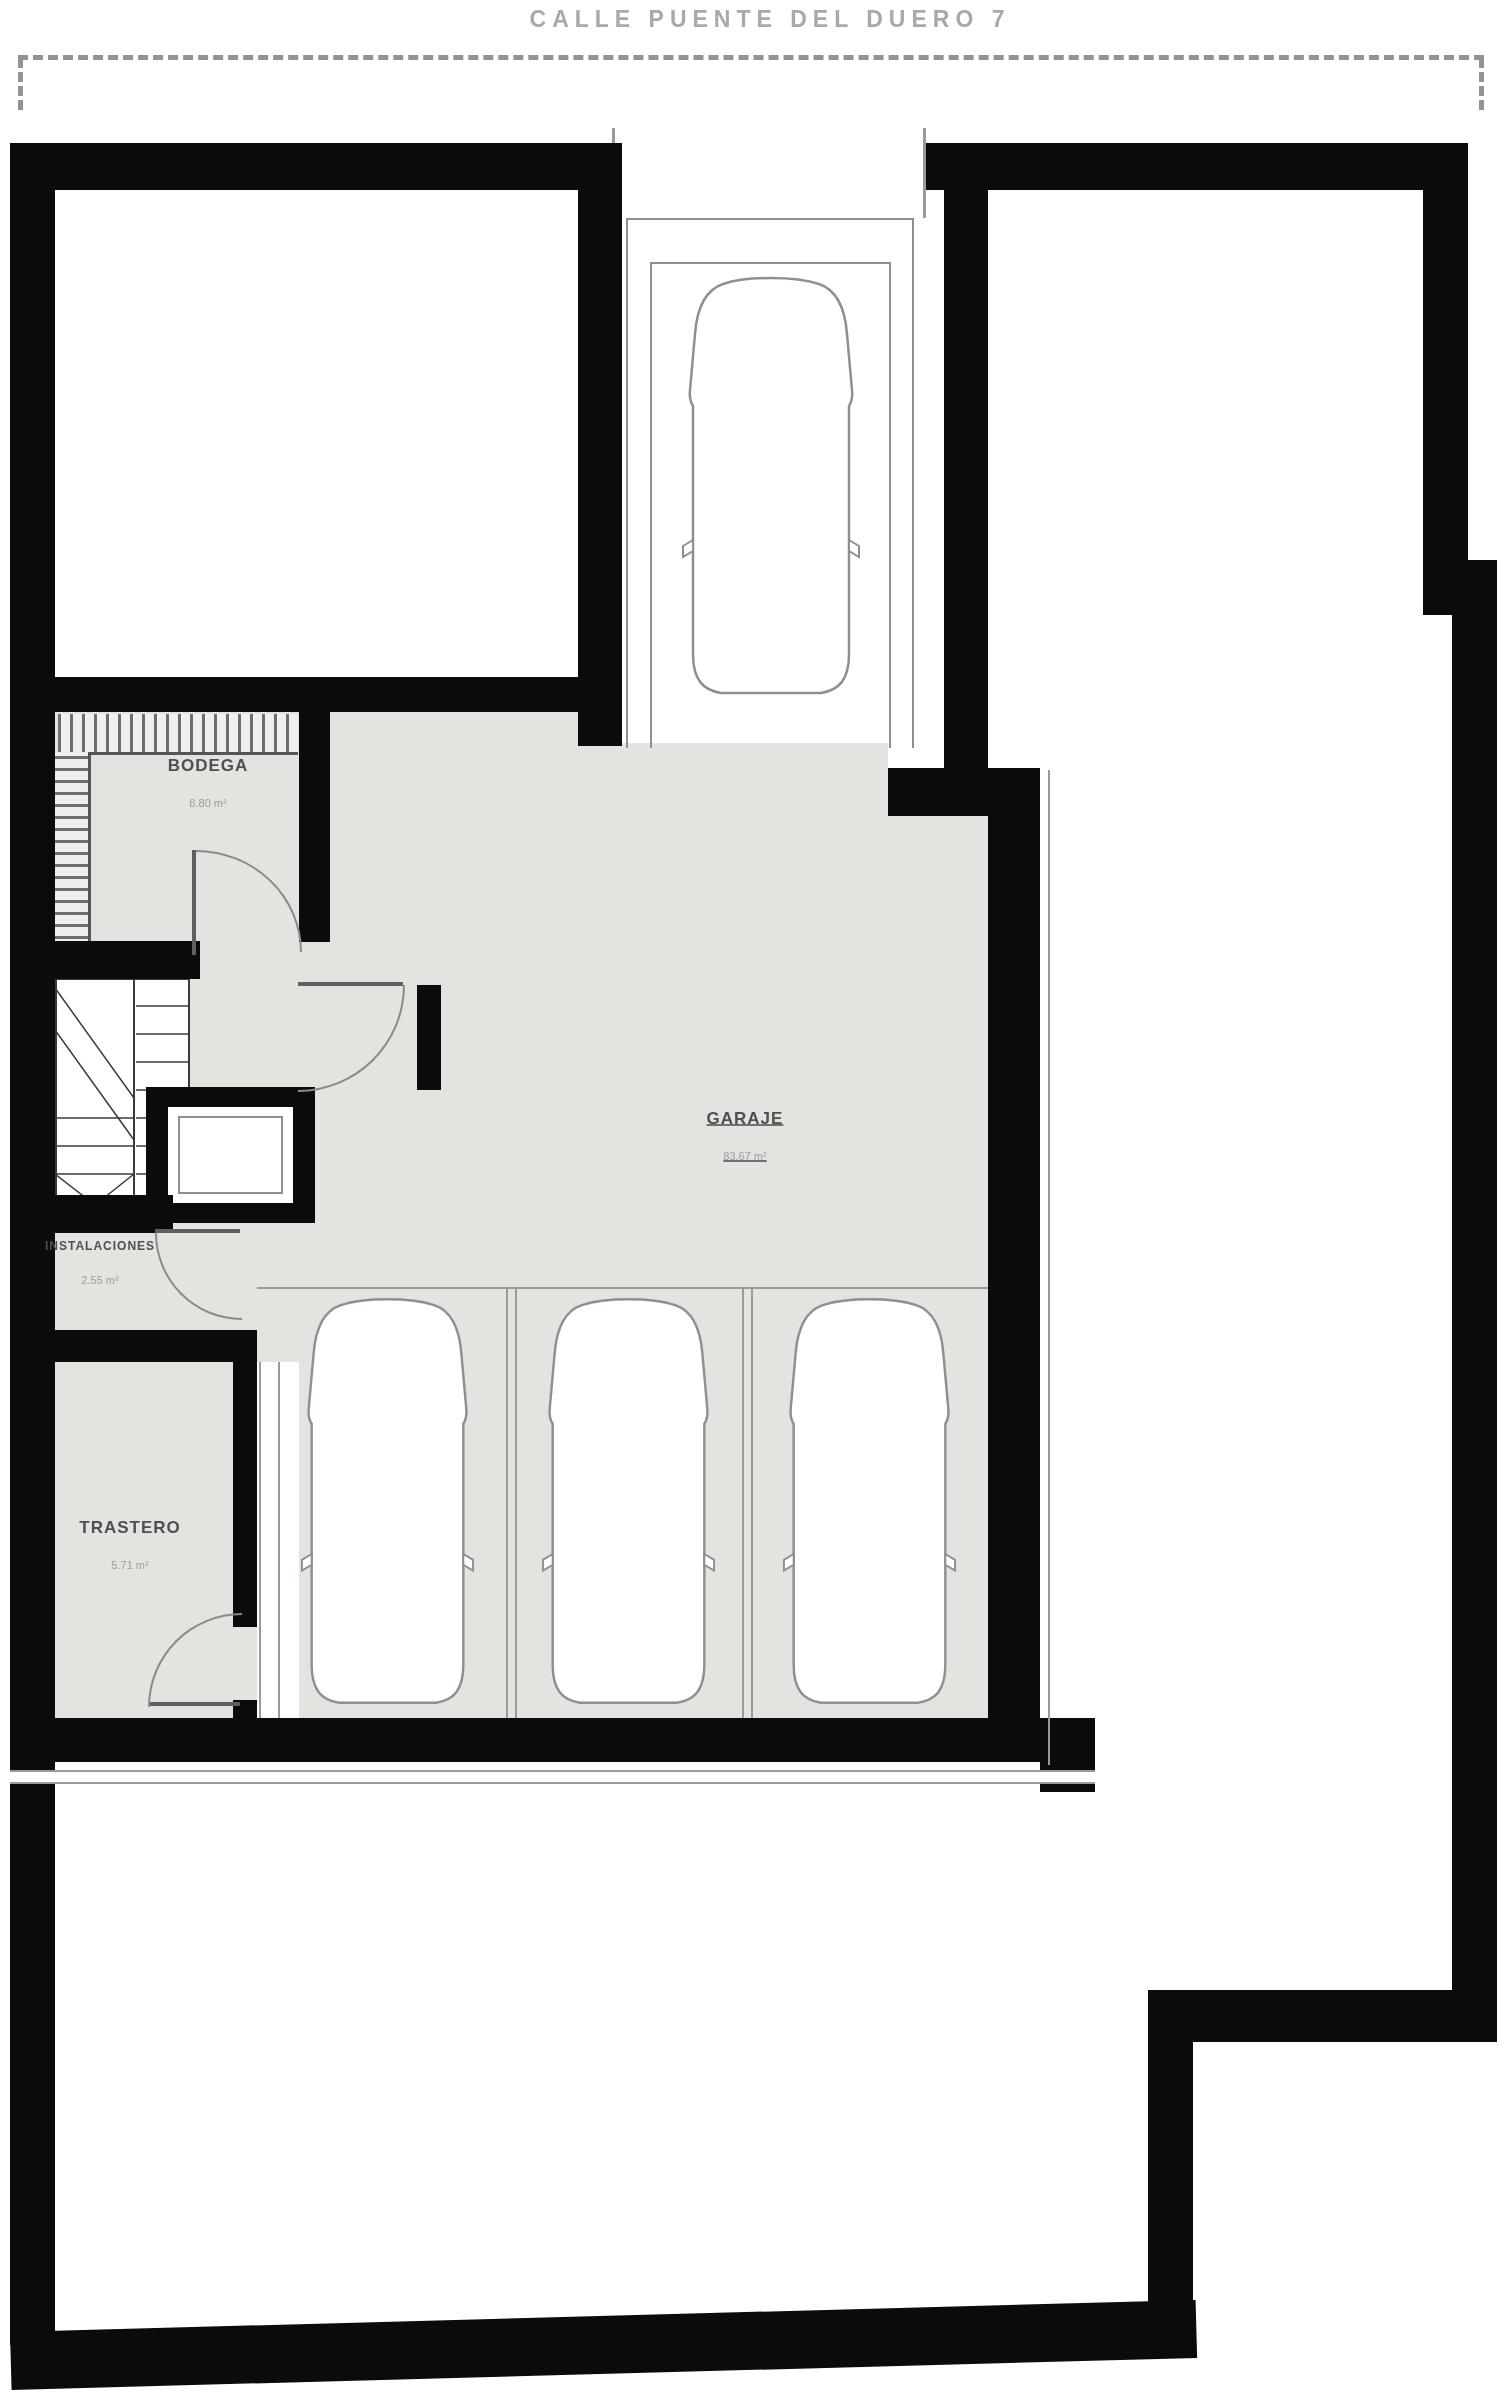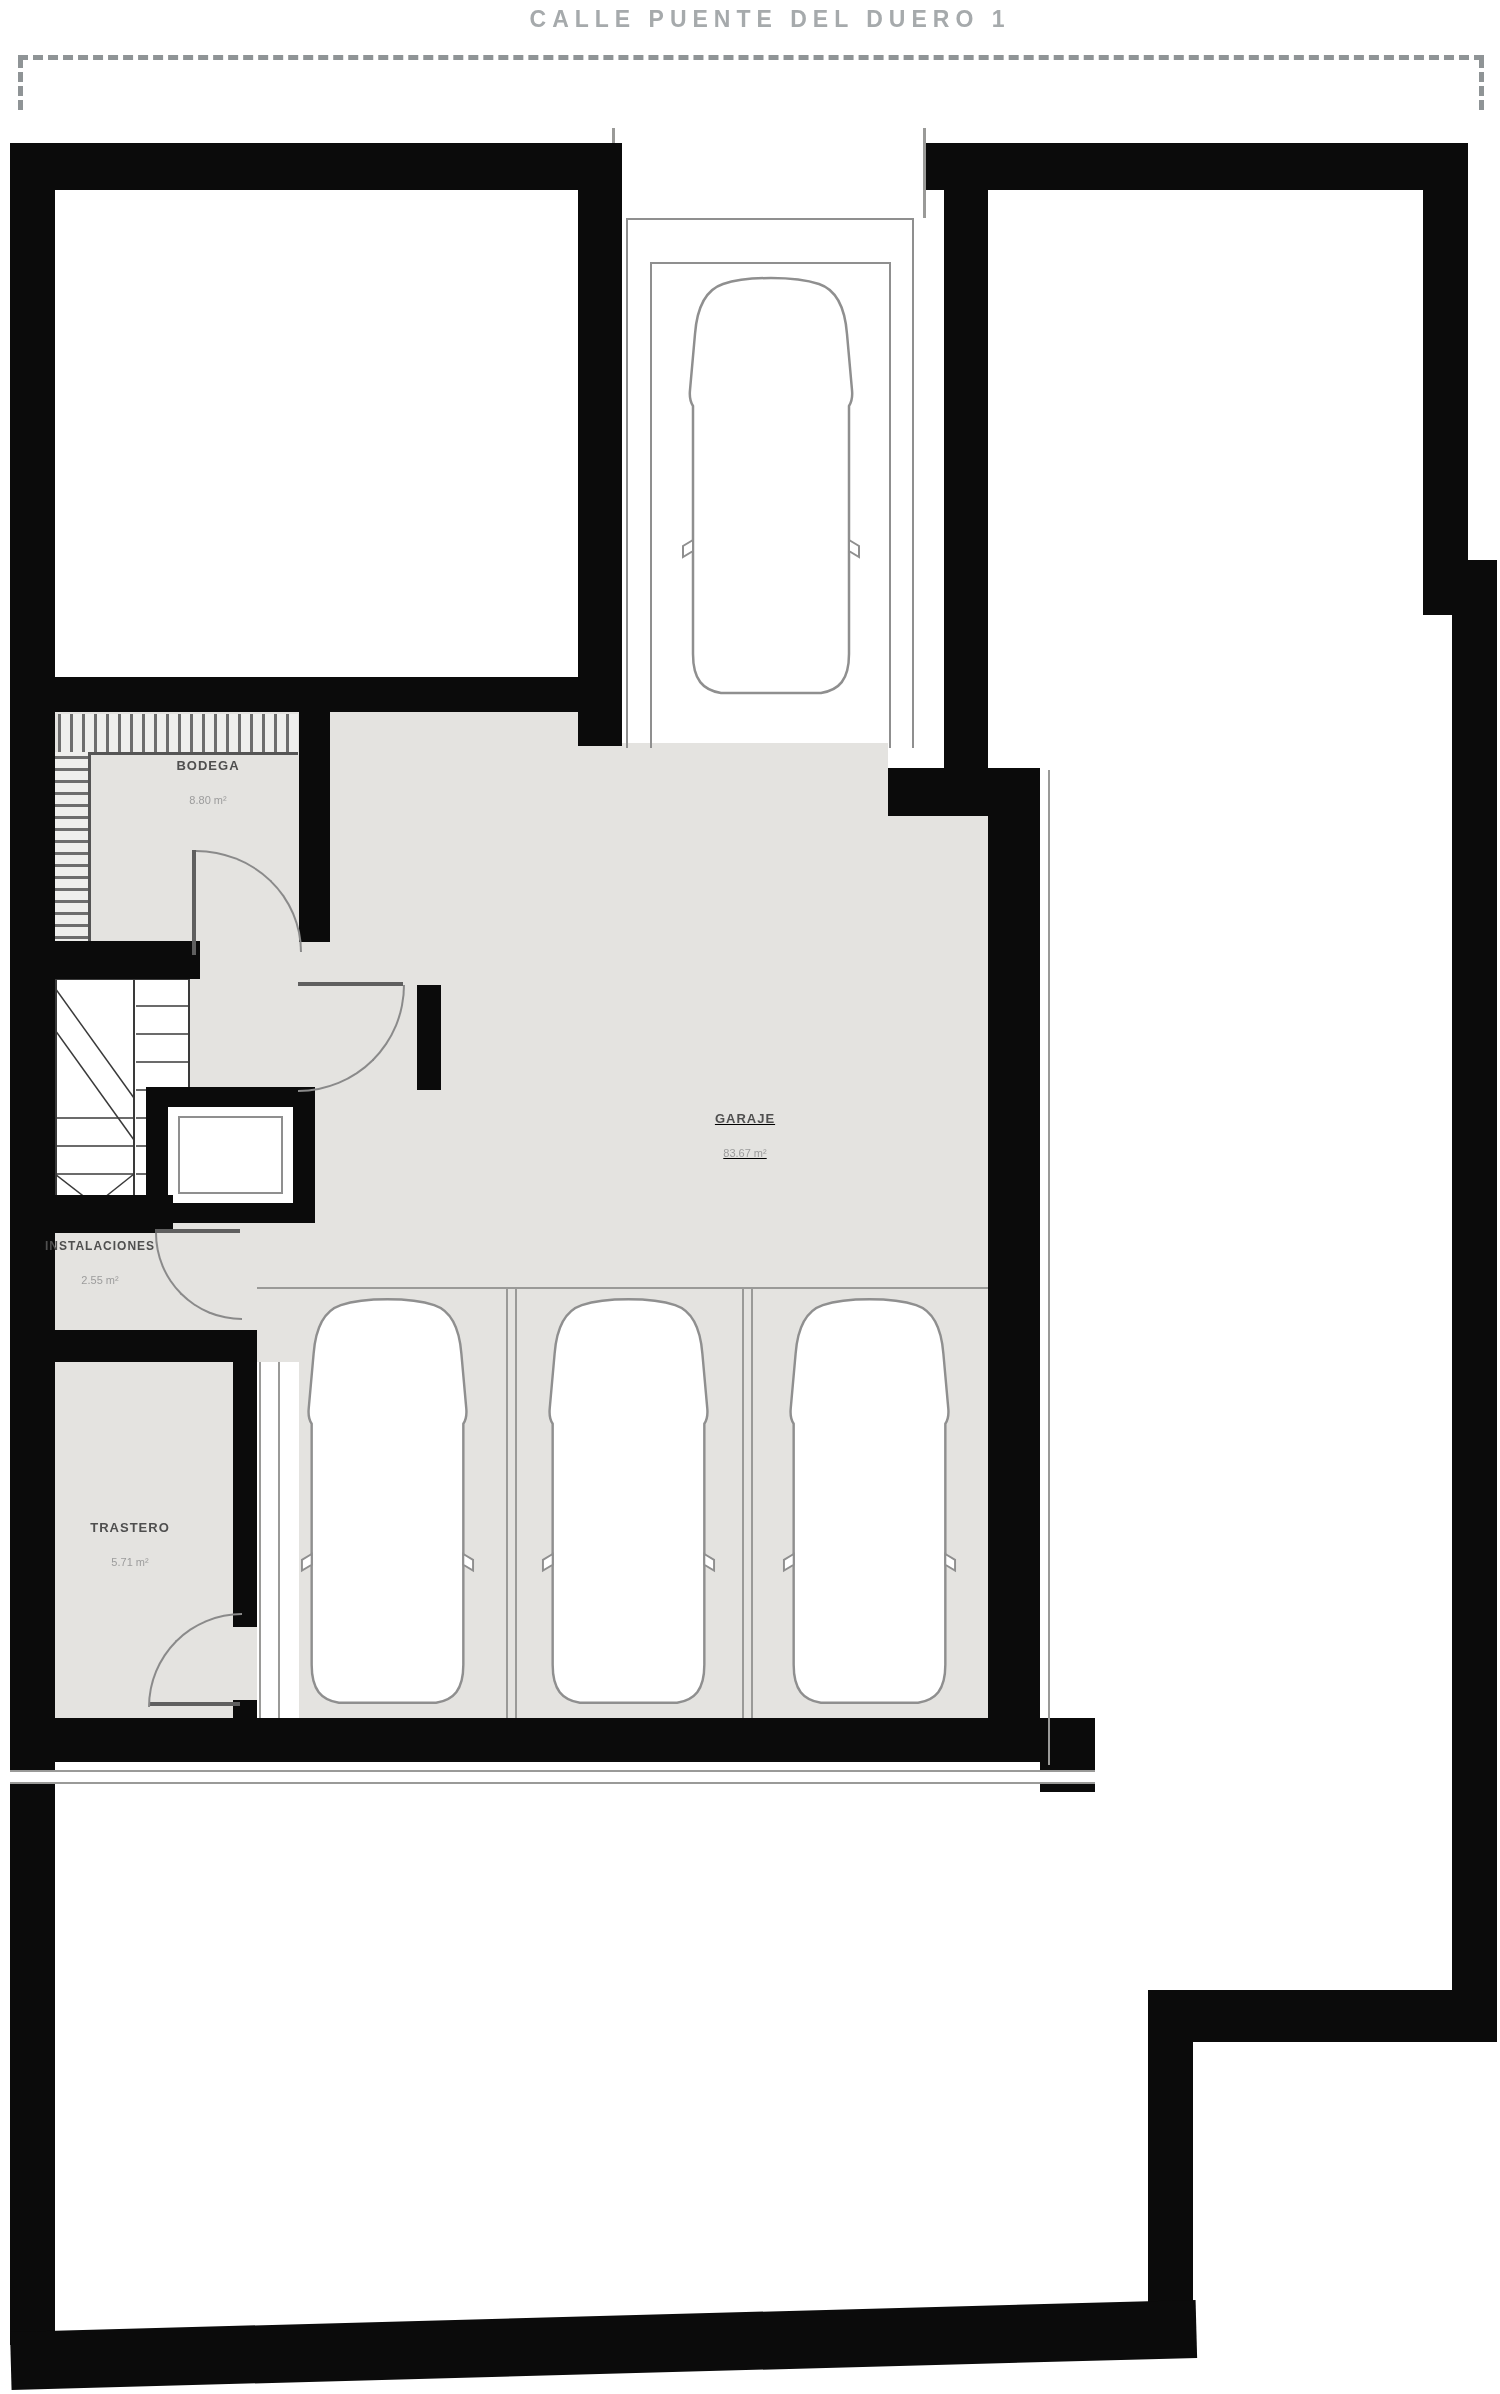--- a/index.html
+++ b/index.html
@@ -8,21 +8,21 @@
   .wall{position:absolute;background:#0b0b0b;}
   .floor{position:absolute;background:#e4e3e0;}
   .whitebox{position:absolute;background:#ffffff;}
   .thinline{position:absolute;background:#9a9a98;}
   .title{position:absolute;left:770px;top:6px;transform:translateX(-50%);
          font-size:23px;letter-spacing:6px;color:#a6aaac;font-weight:bold;white-space:nowrap;}
   .dash-h{position:absolute;left:18px;top:55px;width:1466px;height:0;
           border-top:5px dashed #8f9496;}
   .dash-v{position:absolute;width:0;height:52px;border-left:5px dashed #8f9496;top:58px;}
   .room-label{position:absolute;transform:translate(-50%,-50%);text-align:center;white-space:nowrap;}
-  .room-name{font-size:13px;font-weight:bold;letter-spacing:1px;color:#4f4f4f;}
+  .room-name{font-size:17px;font-weight:bold;letter-spacing:1px;color:#4f4f4f;}
   .room-area{font-size:11px;color:#9c9c9c;margin-top:21px;}
   .hatch-top{position:absolute;background:#efefed;
      background-image:repeating-linear-gradient(90deg,#6e6e6e 0 3px,transparent 3px 12px);
      border-bottom:3px solid #555;}
   .hatch-left{position:absolute;background:#efefed;
      background-image:repeating-linear-gradient(0deg,#6e6e6e 0 3px,transparent 3px 12px);
      border-right:3px solid #555;}
   .ramp-rect{position:absolute;border:2.5px solid #8f8f8f;border-bottom:none;background:transparent;}
   .opening{position:absolute;background:#ffffff;border-left:3px solid #9a9a98;border-right:3px solid #9a9a98;}
   .arc{position:absolute;background:transparent;}
@@ -47,21 +47,21 @@
       <symbol id="car" viewBox="0 0 180 430">
         <path d="M 42 12 C 66 4 114 4 138 12 C 156 18 164 36 166 62 L 171 118 Q 172 128 168 134
                  L 168 382 C 168 408 158 418 140 421 L 40 421 C 22 418 12 408 12 382 L 12 134
                  Q 8 128 9 118 L 14 62 C 16 36 24 18 42 12 Z" fill="#ffffff" stroke="#8f8f8f" stroke-width="2.5" stroke-linejoin="round"></path>
         <path d="M 12 268 L 2 274 L 2 285 L 12 279 Z" fill="#ffffff" stroke="#8f8f8f" stroke-width="2"></path>
         <path d="M 168 268 L 178 274 L 178 285 L 168 279 Z" fill="#ffffff" stroke="#8f8f8f" stroke-width="2"></path>
       </symbol>
     </defs>
   </svg>
 
-  <div class="title">CALLE PUENTE DEL DUERO 1</div>
+  <div class="title">CALLE PUENTE DEL DUERO 7</div>
   <div class="dash-h"></div>
   <div class="dash-v" style="left:18px;"></div>
   <div class="dash-v" style="left:1479px;"></div>
 
   <div class="floor" style="left:55px;top:712px;width:275px;height:518px;"></div>
   <div class="floor" style="left:55px;top:1233px;width:118px;height:97px;"></div>
   <div class="floor" style="left:173px;top:1195px;width:157px;height:167px;"></div>
   <div class="floor" style="left:55px;top:1362px;width:202px;height:356px;"></div>
   <div class="floor" style="left:299px;top:712px;width:323px;height:1006px;"></div>
   <div class="floor" style="left:622px;top:743px;width:266px;height:975px;"></div>

